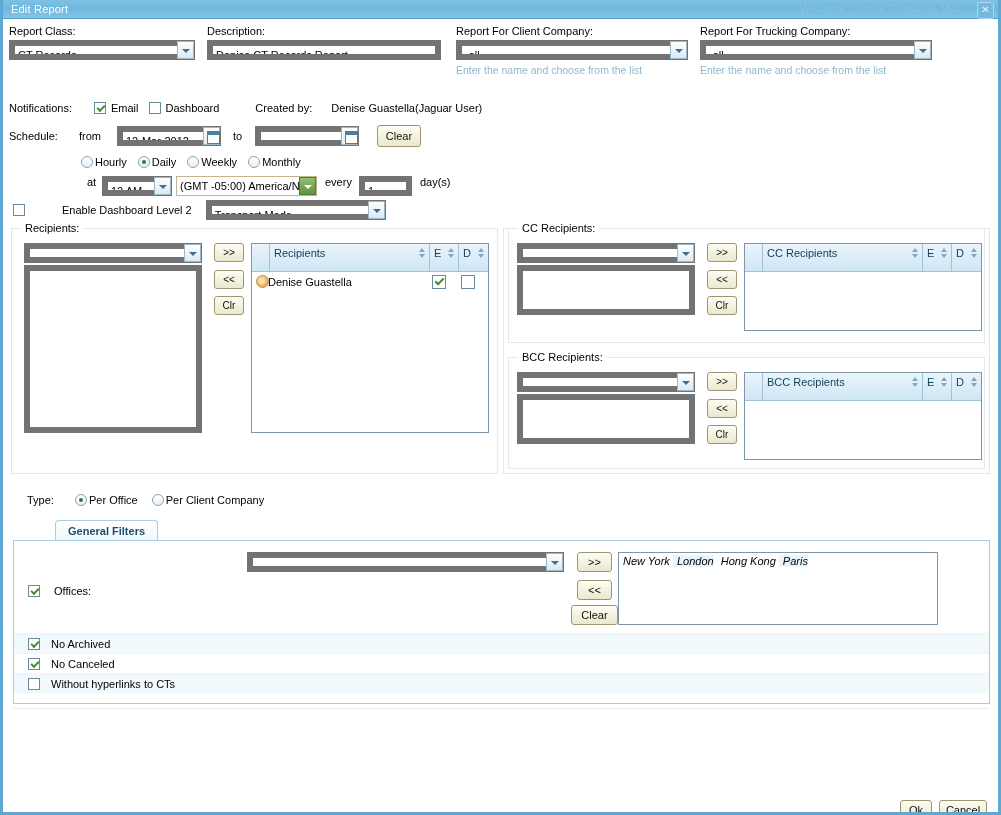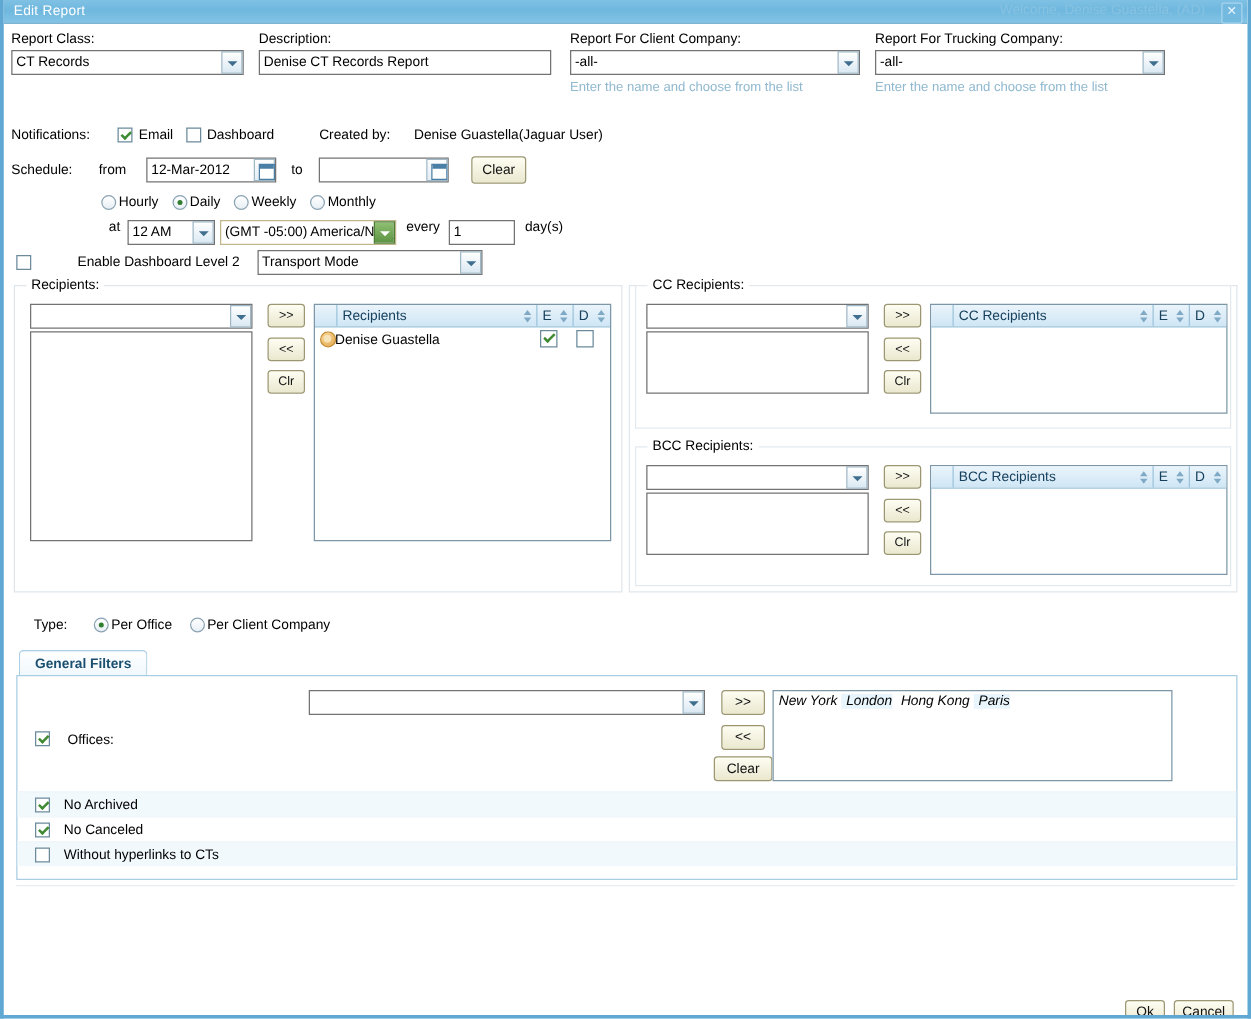--- a/index.html
+++ b/index.html
@@ -24,21 +24,21 @@
   }
   .closebtn{
     position:absolute;right:4px;top:2px;width:15px;height:15px;
     background:#74b9e0;border:1px solid #aad6ee;border-radius:2px;
     color:#e8f4fb;font-size:10px;line-height:13px;text-align:center;cursor:pointer;
   }
   
   .lbl{font-size:11px;color:#000;}
   .hint{font-size:10.5px;color:#8fb8cf;}
   .fld{
-    box-sizing:border-box;height:20px;border:1px solid #737373;background:#fff;
+    box-sizing:border-box;height:20px;border:6px solid #737373;background:#fff;
     font-family:"Liberation Sans",sans-serif;font-size:11px;color:#000;
     padding:0 3px;line-height:18px;white-space:nowrap;overflow:hidden;
   }
   .combo{position:relative;display:inline-block;vertical-align:top;}
   .combo .fld{padding-right:20px;width:100%;}
   .combo .arw{
     position:absolute;right:1px;top:1px;width:17px;height:18px;
     background:linear-gradient(to bottom,#ffffff,#dbe9f3);
     border:1px solid #9fb8c8;box-sizing:border-box;cursor:pointer;
   }
@@ -100,21 +100,21 @@
   .fieldset{
     position:absolute;box-sizing:border-box;border:1px solid #dfe7ec;background:#fff;
   }
   .fieldset > .legend{
     position:absolute;top:-7px;left:9px;background:#fff;padding:0 4px;font-size:11px;color:#000;
   }
 
   
   .grid{box-sizing:border-box;border:1px solid #7d97a8;background:#fff;position:absolute;}
   .grid .ghead{
-    display:flex;height:18px;box-sizing:border-box;
+    display:flex;height:28px;box-sizing:border-box;
     background:linear-gradient(to bottom,#eaf4fb,#cfe6f5);
     border-bottom:1px solid #9cc3da;font-size:11px;color:#16405c;
   }
   .grid .gh{
     position:relative;box-sizing:border-box;border-right:1px solid #9cc3da;
     padding:1px 4px;line-height:16px;overflow:hidden;white-space:nowrap;
   }
   .grid .gh .srt{
     position:absolute;right:3px;top:4px;width:7px;height:10px;
   }
@@ -135,21 +135,21 @@
     content:"";position:absolute;left:2px;top:2px;width:6px;height:6px;border-radius:50%;
     background:#f6e3b8;
   }
 
   
   .tabstrip{position:absolute;}
   .tab{
     box-sizing:border-box;display:inline-block;
     background:linear-gradient(to bottom,#ffffff,#eef7fc);
     border:1px solid #a9cde2;border-bottom:none;border-radius:4px 4px 0 0;
-    padding:4px 12px 5px 12px;font-size:11px;font-weight:bold;color:#1b4f70;cursor:pointer;
+    padding:4px 12px 5px 12px;font-size:11px;font-weight:bold;color:#1b4f70;cursor:pointer;margin-left:40px;
   }
   .tabpanel{
     position:absolute;box-sizing:border-box;border:1px solid #a9cde2;background:#fff;
   }
   .filterrow{
     box-sizing:border-box;height:20px;display:flex;align-items:center;padding-left:14px;
     font-size:11px;border-top:1px solid #eef5f9;
   }
   .filterrow.alt{background:#f2f9fd;}
   .filterrow .cb{margin-right:11px;}

